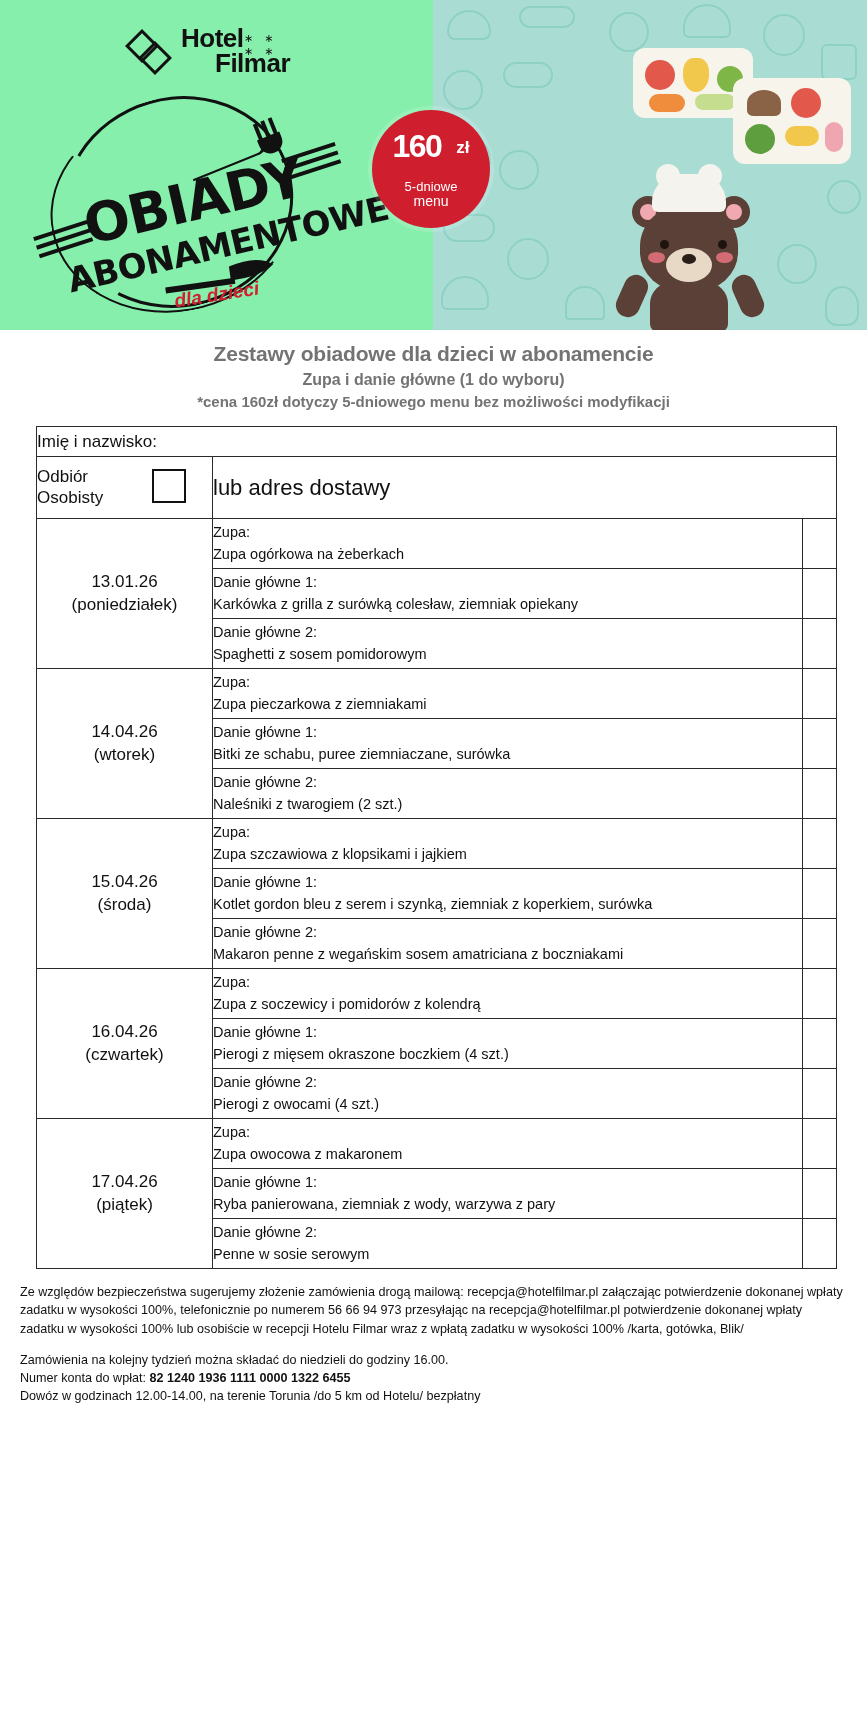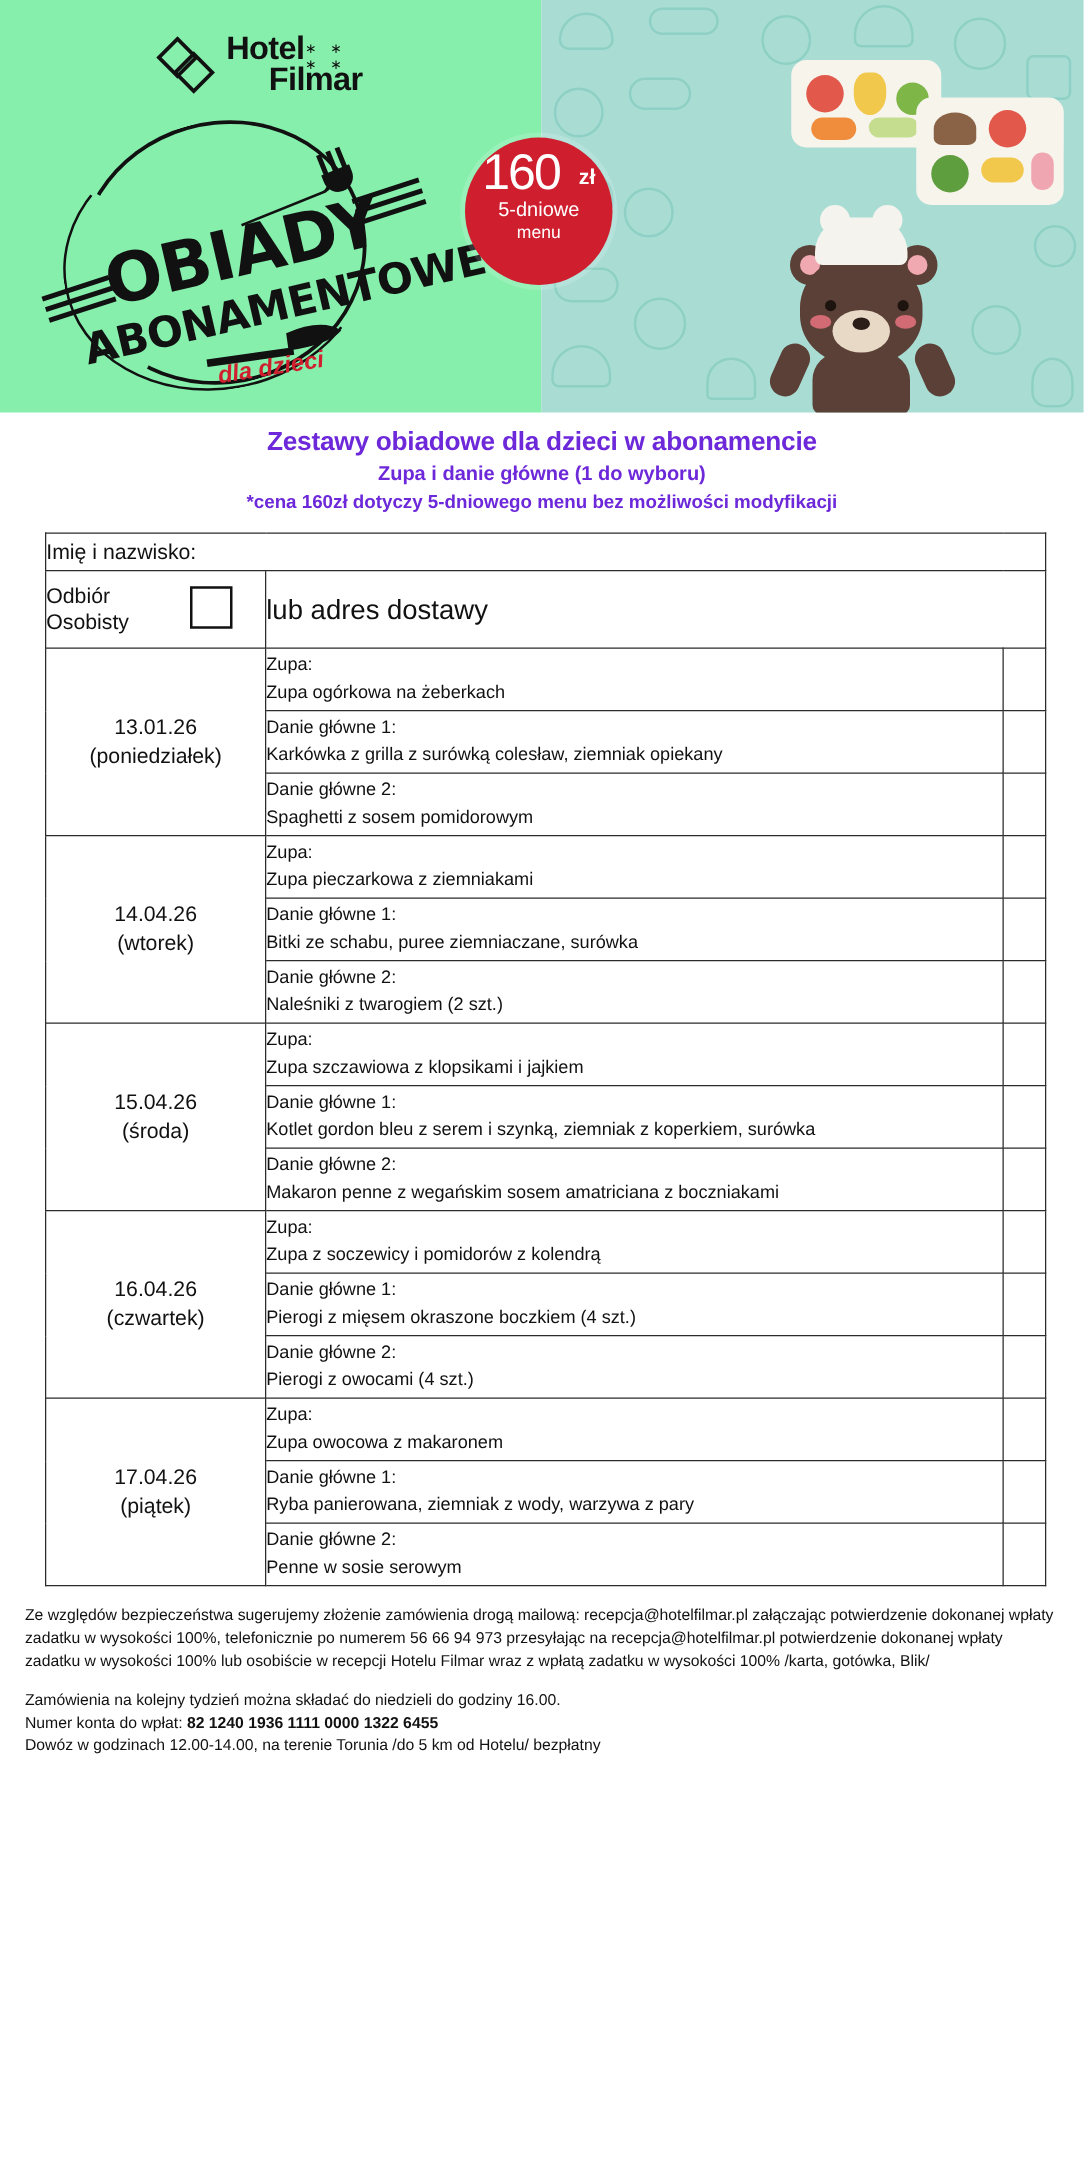--- a/index.html
+++ b/index.html
@@ -145,29 +145,29 @@
     left: 372px; top: 110px;
     width: 118px; height: 118px;
     border-radius: 50%;
     background: #cf1f2e;
     color: #fff;
     z-index: 30;
     text-align: center;
     box-shadow: 0 0 0 4px rgba(255,255,255,0.15);
   }
   .badge .price {
-    margin-top: 8px;
-    font-size: 40px;
-    font-weight: normal;
+    margin-top: 20px;
+    font-size: 32px;
+    font-weight: bold;
     letter-spacing: -1.5px;
     line-height: 1;
     display: inline-block;
   }
   .badge .cur { font-size: 17px; font-weight: bold; vertical-align: 4px; margin-left: 15px; }
-  .badge .sub1 { font-size: 16px; line-height: 1.05; margin-top: 3px; }
+  .badge .sub1 { font-size: 13px; line-height: 1.05; margin-top: 18px; }
   .badge .sub2 { font-size: 14px; line-height: 1.05; }
 
   
   .pattern { position: absolute; inset: 0; opacity: 0.5; }
   .pattern .p {
     position: absolute;
     border: 2px solid #74c4b6;
     border-radius: 50%;
   }
   
@@ -196,21 +196,21 @@
     background: #f7f4ec;
     border-radius: 12px;
   }
   .plate.one { left: 200px; top: 48px; width: 120px; height: 70px; }
   .plate.two { left: 300px; top: 78px; width: 118px; height: 86px; }
   .food { position: absolute; border-radius: 50%; }
 
   
   .titles {
     text-align: center;
-    color: #6d28d9;
+    color: #737373;
     padding-top: 12px;
   }
   .titles .t1 { font-size: 21px; font-weight: bold; letter-spacing: -0.2px; }
   .titles .t2 { font-size: 16px; font-weight: bold; margin-top: 5px; }
   .titles .t3 { font-size: 15px; font-weight: bold; margin-top: 4px; }
 
   
   .table-wrap { padding: 16px 18px 0 36px; }
   table.order {
     border-collapse: collapse;

